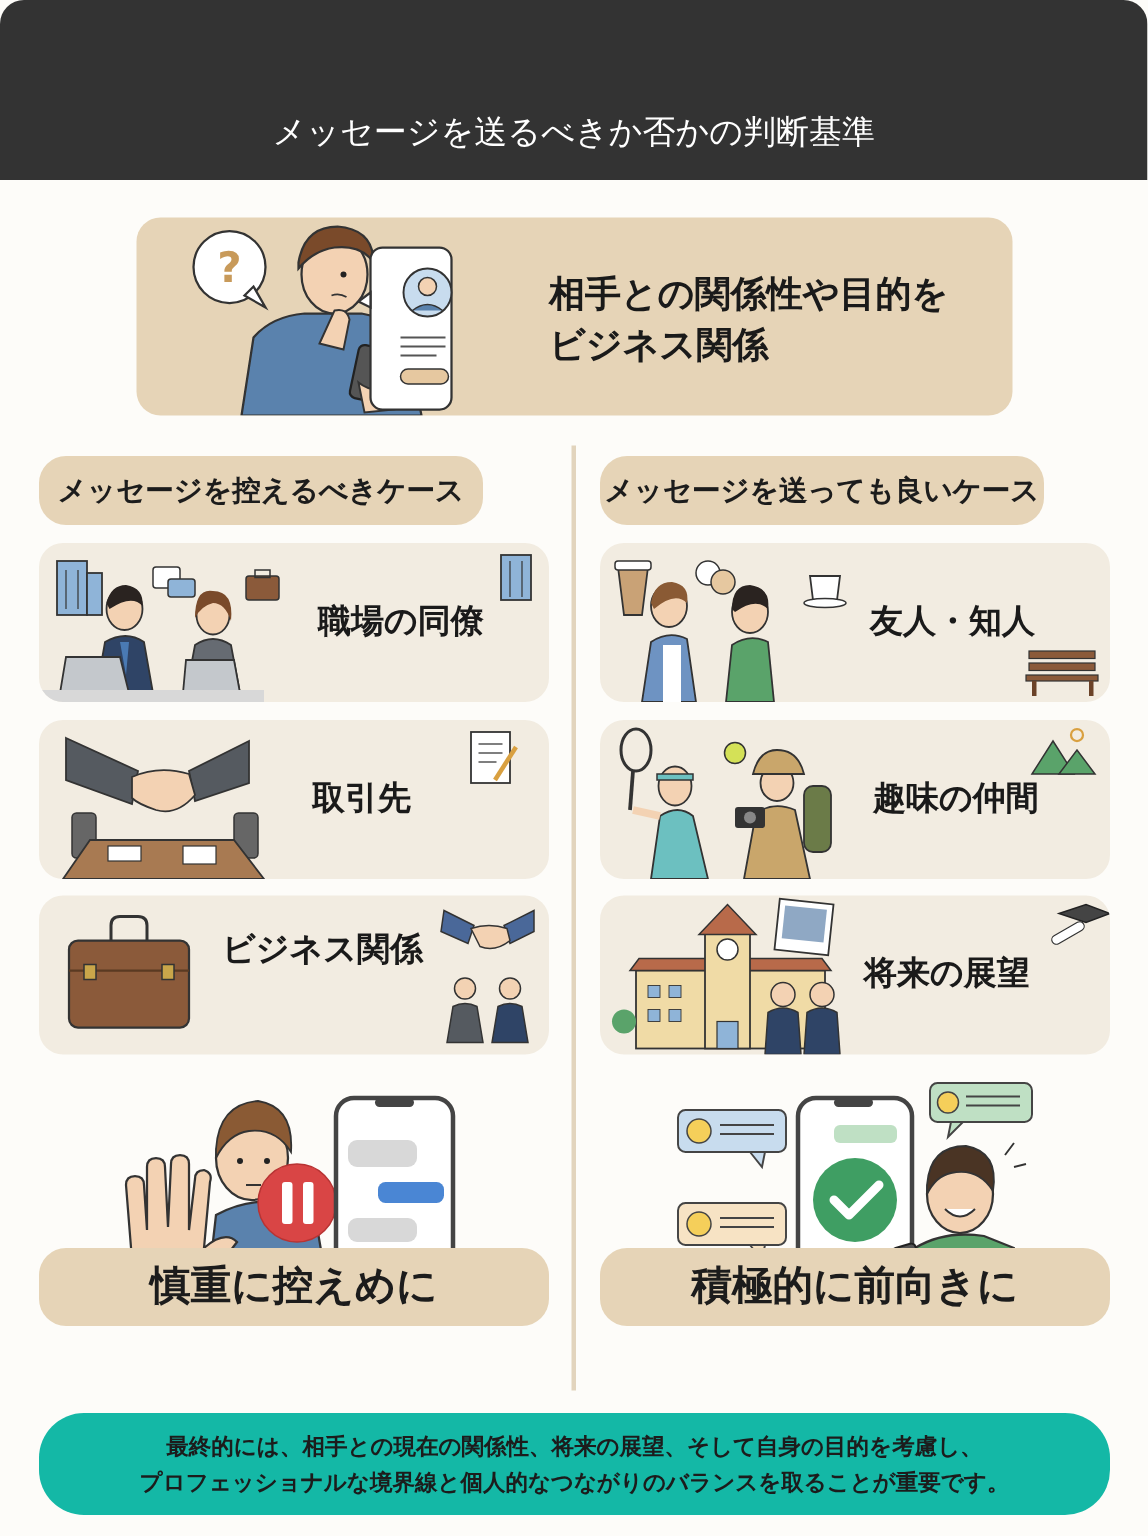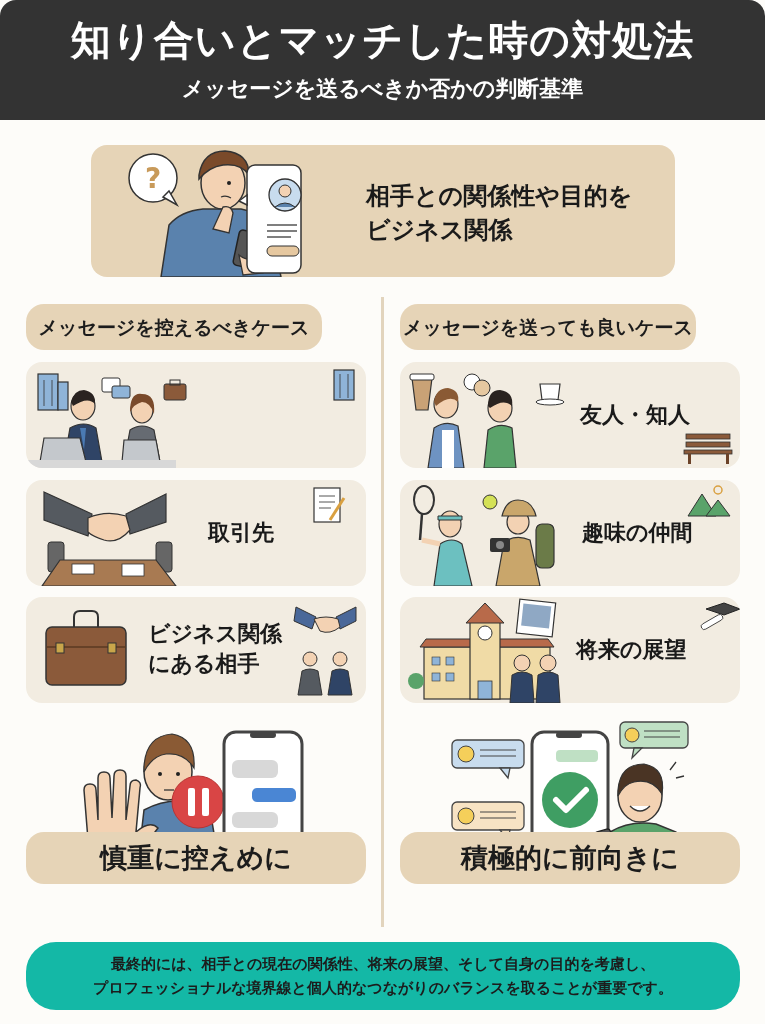--- a/index.html
+++ b/index.html
@@ -1,21 +1,21 @@
 <!DOCTYPE html>
 <html><head>
 <meta charset="utf-8">
 <style>
   * { box-sizing: border-box; margin: 0; padding: 0; }
   html, body { width: 765px; height: 1024px; background: #fdfcf9; overflow: hidden; }
   body { font-family: "DejaVu Sans", "Liberation Sans", sans-serif; color: #1c1c1c; position: relative; }
 
   .header { position: absolute; left: 0; top: 0; width: 765px; height: 120px; background: #333333; border-radius: 16px 16px 0 0; text-align: center; color: #fff; }
   .header .title { position: absolute; left: 0; right: 0; top: 14px; font-size: 40px; font-weight: bold; letter-spacing: 1px; line-height: 52px; }
-  .header .subtitle { position: absolute; left: 0; right: 0; top: 74px; font-size: 22px; font-weight: bold; line-height: 30px; }
+  .header .subtitle { position: absolute; left: 0; right: 0; top: 74px; font-size: 22px; font-weight: normal; line-height: 30px; }
 
   .hero { position: absolute; left: 91px; top: 145px; width: 584px; height: 132px; background: #e6d4b7; border-radius: 16px; overflow: hidden; }
   .hero .hero-text { position: absolute; left: 275px; top: 34px; font-size: 24px; font-weight: bold; line-height: 34px; color: #1a1a1a; }
   .hero svg { position: absolute; left: 0; top: 0; }
 
   .divider { position: absolute; left: 381px; top: 297px; width: 3px; height: 630px; background: #e2d4bd; }
 
   .col-header { position: absolute; top: 304px; width: 296px; height: 46px; background: #e6d4b7; border-radius: 18px; text-align: center; font-size: 19px; font-weight: bold; line-height: 46px; }
   .col-header.left { left: 26px; }
   .col-header.right { left: 400px; }
@@ -29,21 +29,20 @@
   .verdict { position: absolute; top: 832px; width: 340px; height: 52px; background: #e6d4b7; border-radius: 18px; text-align: center; font-size: 27px; font-weight: bold; line-height: 52px; }
   .verdict.left { left: 26px; }
   .verdict.right { left: 400px; }
 
   .footer { position: absolute; left: 26px; top: 942px; width: 714px; height: 68px; background: #14b8a6; border-radius: 30px; text-align: center; font-size: 15px; font-weight: bold; line-height: 24px; padding-top: 10px; }
 </style>
 </head>
 <body>
 
 <div class="header">
-  <div class="title">知り合いとマッチした時の対処法</div>
   <div class="subtitle">メッセージを送るべきか否かの判断基準</div>
 </div>
 
 <div class="hero">
   <svg width="584" height="132" viewBox="0 0 584 132">
     <g>
       <circle cx="62" cy="33" r="24" fill="#fff" stroke="#333" stroke-width="1.5"></circle>
       <path d="M72 52 L86 60 L78 46 Z" fill="#fff" stroke="#333" stroke-width="1.5"></path>
       <text x="62" y="43" text-anchor="middle" font-size="28" font-weight="bold" fill="#c89a5a" font-family="DejaVu Sans, sans-serif">?</text>
     </g>
@@ -107,20 +106,21 @@
     <g>
       <rect x="138" y="22" width="22" height="16" rx="2" fill="#8b5a3a" stroke="#333" stroke-width="1"></rect>
       <rect x="144" y="18" width="10" height="5" fill="none" stroke="#333" stroke-width="1"></rect>
     </g>
     <g>
       <rect x="308" y="8" width="20" height="30" fill="#8fb4d8" stroke="#333" stroke-width="1.2"></rect>
       <line x1="314" y1="12" x2="314" y2="36" stroke="#333" stroke-width="0.8"></line>
       <line x1="322" y1="12" x2="322" y2="36" stroke="#333" stroke-width="0.8"></line>
     </g>
   </svg>
+  <div class="label" style="left:186px; top:38px;">職場の同僚</div>
 </div>
 
 <div class="card" style="left:26px; top:480px;">
   <svg width="340" height="106" viewBox="0 0 340 106">
     <g>
       <polygon points="18,12 66,34 62,56 18,40" fill="#555a60" stroke="#333" stroke-width="1.2"></polygon>
       <polygon points="140,14 100,34 104,54 140,42" fill="#555a60" stroke="#333" stroke-width="1.2"></polygon>
       <path d="M62 38 Q80 30 100 36 L104 50 Q92 64 78 60 Q66 56 62 52 Z" fill="#f3d2b3" stroke="#333" stroke-width="1.2"></path>
     </g>
     <g>
@@ -157,21 +157,20 @@
     </g>
     <g>
       <circle cx="284" cy="62" r="7" fill="#f3d2b3" stroke="#333" stroke-width="1"></circle>
       <path d="M272 98 L276 74 Q284 70 292 74 L296 98 Z" fill="#555a60" stroke="#333" stroke-width="1"></path>
       <circle cx="314" cy="62" r="7" fill="#f3d2b3" stroke="#333" stroke-width="1"></circle>
       <path d="M302 98 L306 74 Q314 70 322 74 L326 98 Z" fill="#2f4466" stroke="#333" stroke-width="1"></path>
     </g>
   </svg>
   <div class="label" style="left:122px; top:22px;">
     <div>ビジネス関係</div>
-    <div>にある相手</div>
   </div>
 </div>
 
 <div class="card" style="left:400px; top:362px;">
   <svg width="340" height="106" viewBox="0 0 340 106">
     <g>
       <path d="M12 16 L32 16 L28 48 L16 48 Z" fill="#c9a276" stroke="#333" stroke-width="1.2"></path>
       <rect x="10" y="12" width="24" height="6" rx="2" fill="#fff" stroke="#333" stroke-width="1"></rect>
     </g>
     <g>

